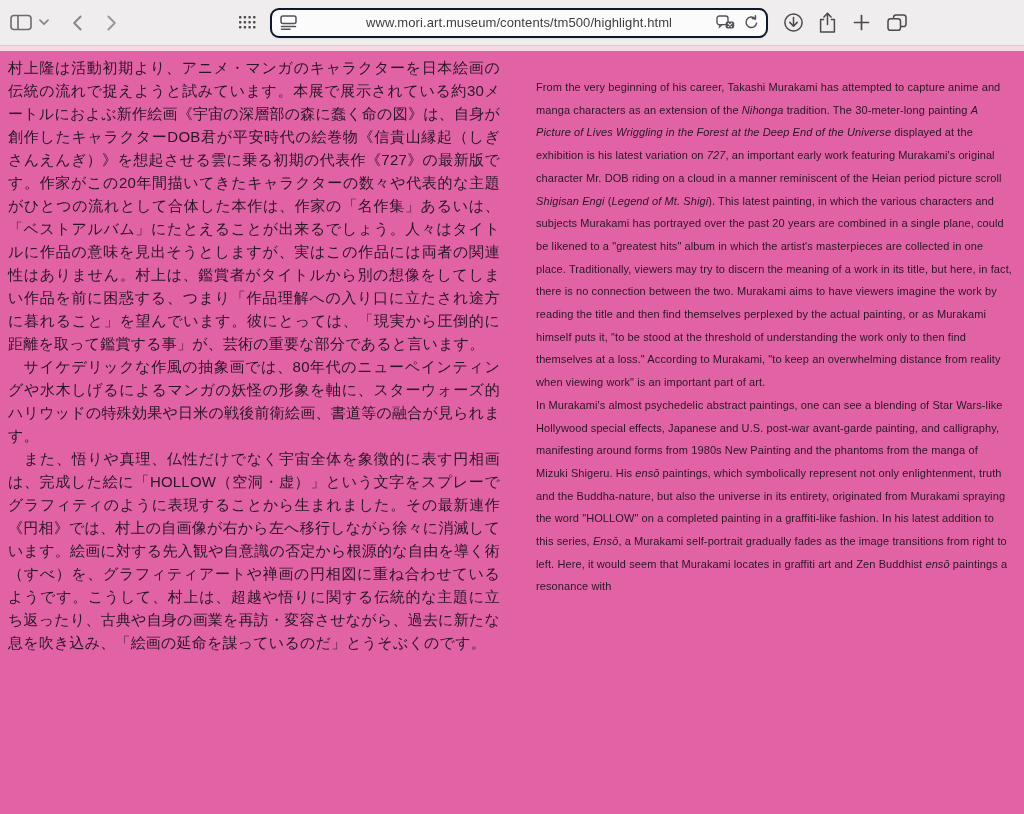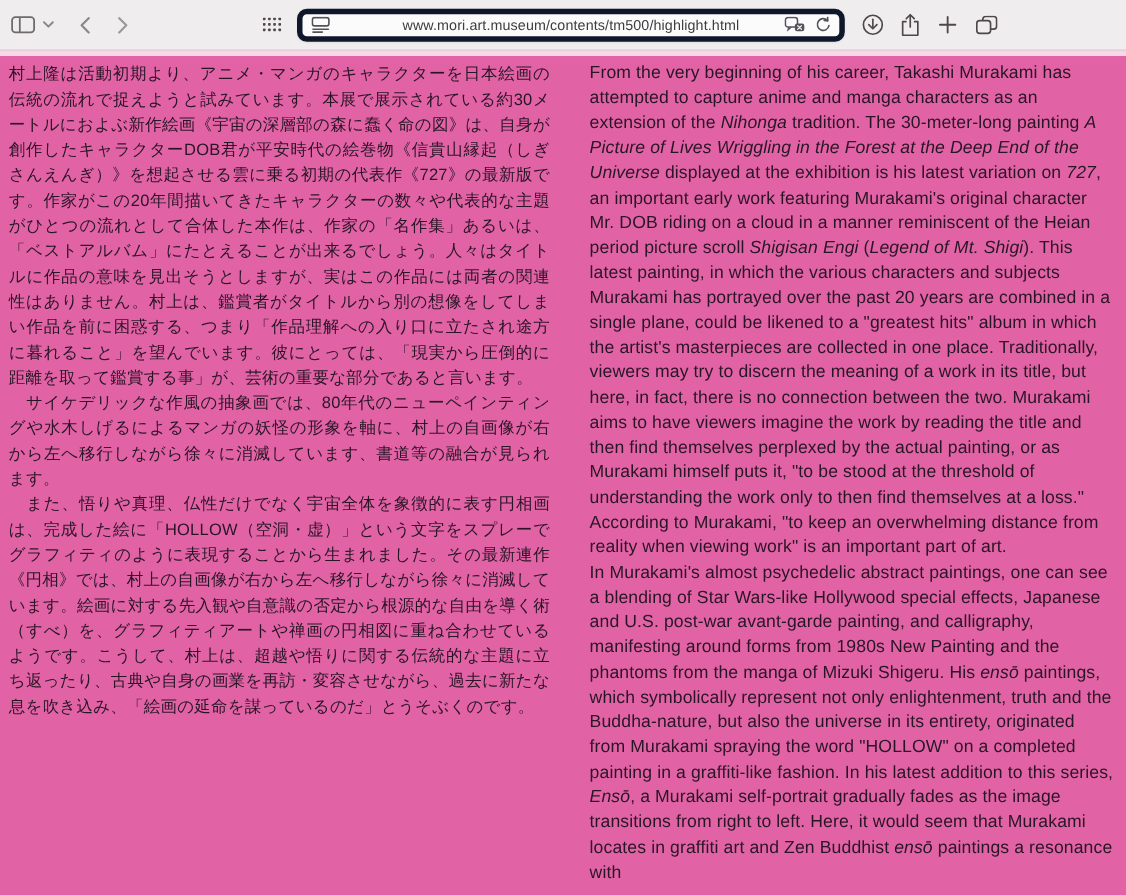--- a/index.html
+++ b/index.html
@@ -13,43 +13,43 @@
     align-items:center;justify-content:center;cursor:default;}
   .tbtn svg{display:block;}
   .spacer{flex:1;}
   .btn-sidebar{width:26px;height:30px;}
   .btn-sb-chevron{width:16px;height:30px;margin-left:2px;}
   .btn-back{width:26px;height:30px;margin-left:12px;}
   .btn-forward{width:26px;height:30px;margin-left:8px;}
   .btn-grid{width:26px;height:30px;margin-right:10px;}
 
   .url-bar{position:relative;width:498px;height:30px;background:#fcfbfc;
-    border:5px solid #0f172a;border-radius:9px;box-sizing:border-box;
+    border:2px solid #0f172a;border-radius:9px;box-sizing:border-box;
     display:flex;align-items:center;box-shadow:0 1px 2px rgba(0,0,0,0.06);}
   .url-bar .left-ic{margin-left:8px;}
   .url-text{position:absolute;left:0;right:0;text-align:center;font-size:13px;
     color:#3f3c40;letter-spacing:0.1px;white-space:nowrap;pointer-events:none;}
   .url-right{position:absolute;right:7px;top:0;height:100%;display:flex;align-items:center;gap:9px;}
 
   .right-cluster{display:flex;align-items:center;margin-left:12px;margin-right:112px;}
   .right-cluster .tbtn{width:26px;height:30px;margin-right:8px;}
   .right-cluster .tbtn:last-child{width:30px;margin-right:0;}
 
   
   .scroll-edge{height:5px;flex:0 0 5px;background:#f6d8e6;}
 
   
   .content{flex:1;background:#e263a5;display:flex;overflow:hidden;
     padding:2px 0 0 8px;box-sizing:border-box;}
   .col p{margin:0;padding:0;}
   .col-jp{width:492px;flex:0 0 492px;font-size:15px;line-height:23px;
     color:#2a1527;text-align:justify;text-justify:inter-ideograph;
     letter-spacing:0.2px;padding-top:3px;}
-  .col-en{width:476px;flex:0 0 476px;margin-left:36px;font-size:16px;
-    line-height:22.7px;color:#2a1527;padding-top:3px;letter-spacing:0.1px;}
+  .col-en{width:476px;flex:0 0 476px;margin-left:36px;font-size:11px;
+    line-height:22.7px;color:#2a1527;padding-top:3px;letter-spacing:0.1px;margin-top:20px;}
   .col-en em{font-style:italic;}
 </style>
 </head>
 <body>
 
 <div class="window">
 
   <div class="toolbar">
 
     <button class="tbtn btn-sidebar">
@@ -177,21 +177,21 @@
         </span>
       </button>
     </div>
   </div>
 
   <div class="scroll-edge"></div>
 
   <div class="content">
     <div class="col col-jp">
         <p><span>村上隆は活動初期より、アニメ・マンガのキャラクターを日本絵画の伝統の流れで捉えようと試みています。本展で展示されている約30メートルにおよぶ新作絵画《宇宙の深層部の森に蠢く命の図》は、自身が創作したキャラクターDOB君が平安時代の絵巻物《信貴山縁起（しぎさんえんぎ）》を想起させる雲に乗る初期の代表作《727》の最新版です。作家がこの20年間描いてきたキャラクターの数々や代表的な主題がひとつの流れとして合体した本作は、作家の「名作集」あるいは、「ベストアルバム」にたとえることが出来るでしょう。人々はタイトルに作品の意味を見出そうとしますが、実はこの作品には両者の関連性はありません。村上は、鑑賞者がタイトルから別の想像をしてしまい作品を前に困惑する、つまり「作品理解への入り口に立たされ途方に暮れること」を望んでいます。彼にとっては、「現実から圧倒的に距離を取って鑑賞する事」が、芸術の重要な部分であると言います。</span></p>
-        <p><span>　サイケデリックな作風の抽象画では、80年代のニューペインティングや水木しげるによるマンガの妖怪の形象を軸に、村上の自画像が右から左へ移行しながら徐々に消滅しています、書道等の融合が見られます。</span></p>
+        <p><span>　サイケデリックな作風の抽象画では、80年代のニューペインティングや水木しげるによるマンガの妖怪の形象を軸に、スターウォーズ的ハリウッドの特殊効果や日米の戦後前衛絵画、書道等の融合が見られます。</span></p>
         <p><span>　また、悟りや真理、仏性だけでなく宇宙全体を象徴的に表す円相画は、完成した絵に「HOLLOW（空洞・虚）」という文字をスプレーでグラフィティのように表現することから生まれました。その最新連作《円相》では、村上の自画像が右から左へ移行しながら徐々に消滅しています。絵画に対する先入観や自意識の否定から根源的な自由を導く術（すべ）を、グラフィティアートや禅画の円相図に重ね合わせているようです。こうして、村上は、超越や悟りに関する伝統的な主題に立ち返ったり、古典や自身の画業を再訪・変容させながら、過去に新たな息を吹き込み、「絵画の延命を謀っているのだ」とうそぶくのです。</span></p>
       </div>
     <div class="col col-en">
         <p><span>From the very beginning of his career, Takashi Murakami has attempted to capture anime and manga characters as an extension of the </span><em>Nihonga</em><span> tradition. The 30-meter-long painting </span><em>A Picture of Lives Wriggling in the Forest at the Deep End of the Universe</em><span> displayed at the exhibition is his latest variation on </span><em>727</em><span>, an important early work featuring Murakami's original character Mr. DOB riding on a cloud in a manner reminiscent of the Heian period picture scroll </span><em>Shigisan Engi</em><span> (</span><em>Legend of Mt. Shigi</em><span>). This latest painting, in which the various characters and subjects Murakami has portrayed over the past 20 years are combined in a single plane, could be likened to a "greatest hits" album in which the artist's masterpieces are collected in one place. Traditionally, viewers may try to discern the meaning of a work in its title, but here, in fact, there is no connection between the two. Murakami aims to have viewers imagine the work by reading the title and then find themselves perplexed by the actual painting, or as Murakami himself puts it, "to be stood at the threshold of understanding the work only to then find themselves at a loss." According to Murakami, "to keep an overwhelming distance from reality when viewing work" is an important part of art.</span></p>
         <p><span>In Murakami's almost psychedelic abstract paintings, one can see a blending of Star Wars-like Hollywood special effects, Japanese and U.S. post-war avant-garde painting, and calligraphy, manifesting around forms from 1980s New Painting and the phantoms from the manga of Mizuki Shigeru. His </span><em>ensō</em><span> paintings, which symbolically represent not only enlightenment, truth and the Buddha-nature, but also the universe in its entirety, originated from Murakami spraying the word "HOLLOW" on a completed painting in a graffiti-like fashion. In his latest addition to this series, </span><em>Ensō</em><span>, a Murakami self-portrait gradually fades as the image transitions from right to left. Here, it would seem that Murakami locates in graffiti art and Zen Buddhist </span><em>ensō</em><span> paintings a resonance with</span></p>
       </div>
   </div>
 
 </div>
 

